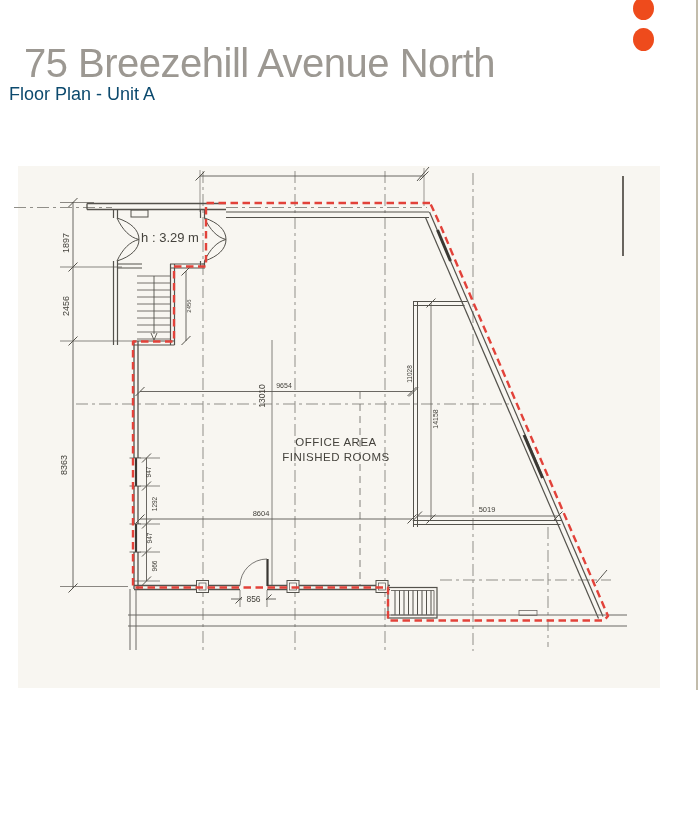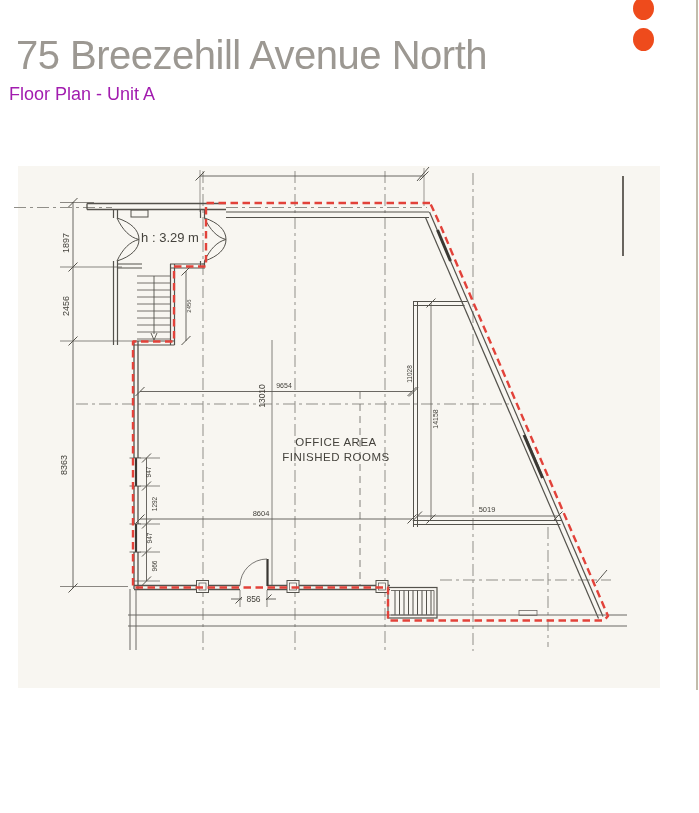--- a/index.html
+++ b/index.html
@@ -2,27 +2,27 @@
 <html><head>
 <meta charset="utf-8">
 <style>
   html,body{margin:0;padding:0;}
   body{
     width:699px;height:813px;position:relative;overflow:hidden;
     background:#ffffff;
     font-family:"Liberation Sans",sans-serif;
   }
   .title{
-    position:absolute;left:8px;top:27px;margin:8px;
+    position:absolute;left:8px;top:27px;margin:16px;
     font-size:40px;font-weight:300;color:#9c9892;
     letter-spacing:-0.5px;line-height:1;white-space:nowrap;
   }
   .subtitle{
     position:absolute;left:9px;top:85px;
-    font-size:18px;font-weight:400;color:#a21caf;line-height:1.1;
+    font-size:18px;font-weight:400;color:#0c4a6e;line-height:1.1;
   }
   .dot{
     position:absolute;width:21px;height:23px;border-radius:50%;
     background:#EE4B1C;left:633px;
   }
   .dot1{top:-3px;}
   .dot2{top:28px;}
   .right-edge{
     position:absolute;left:696px;top:0;width:2px;height:690px;
     background:#c2bcab;

